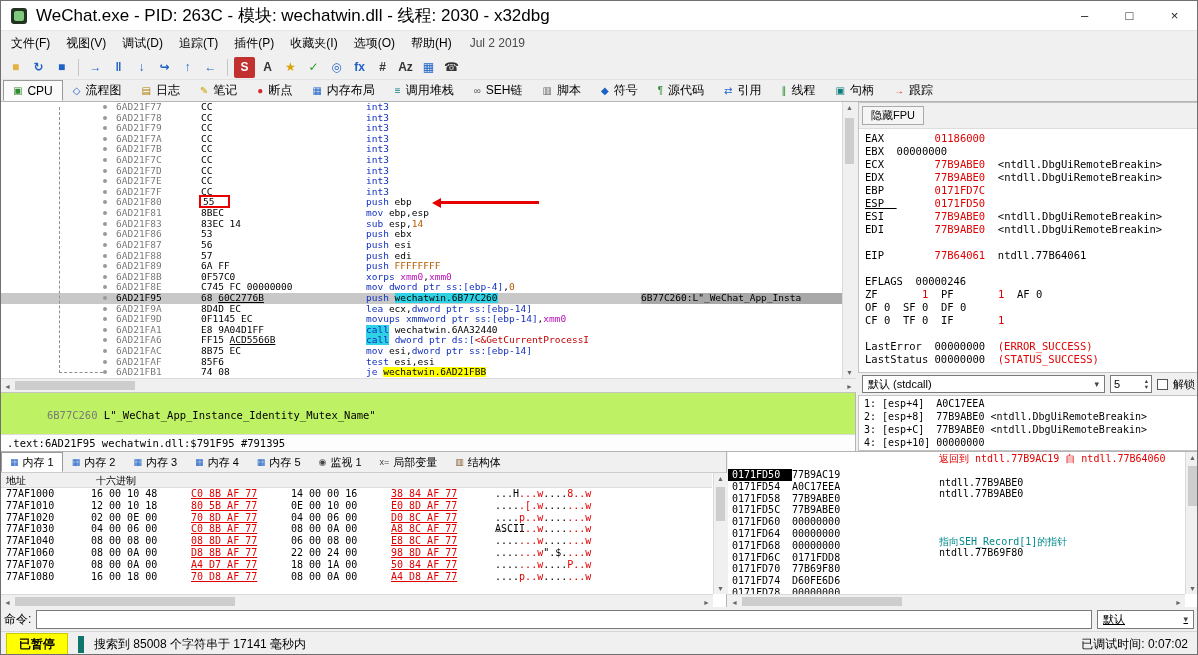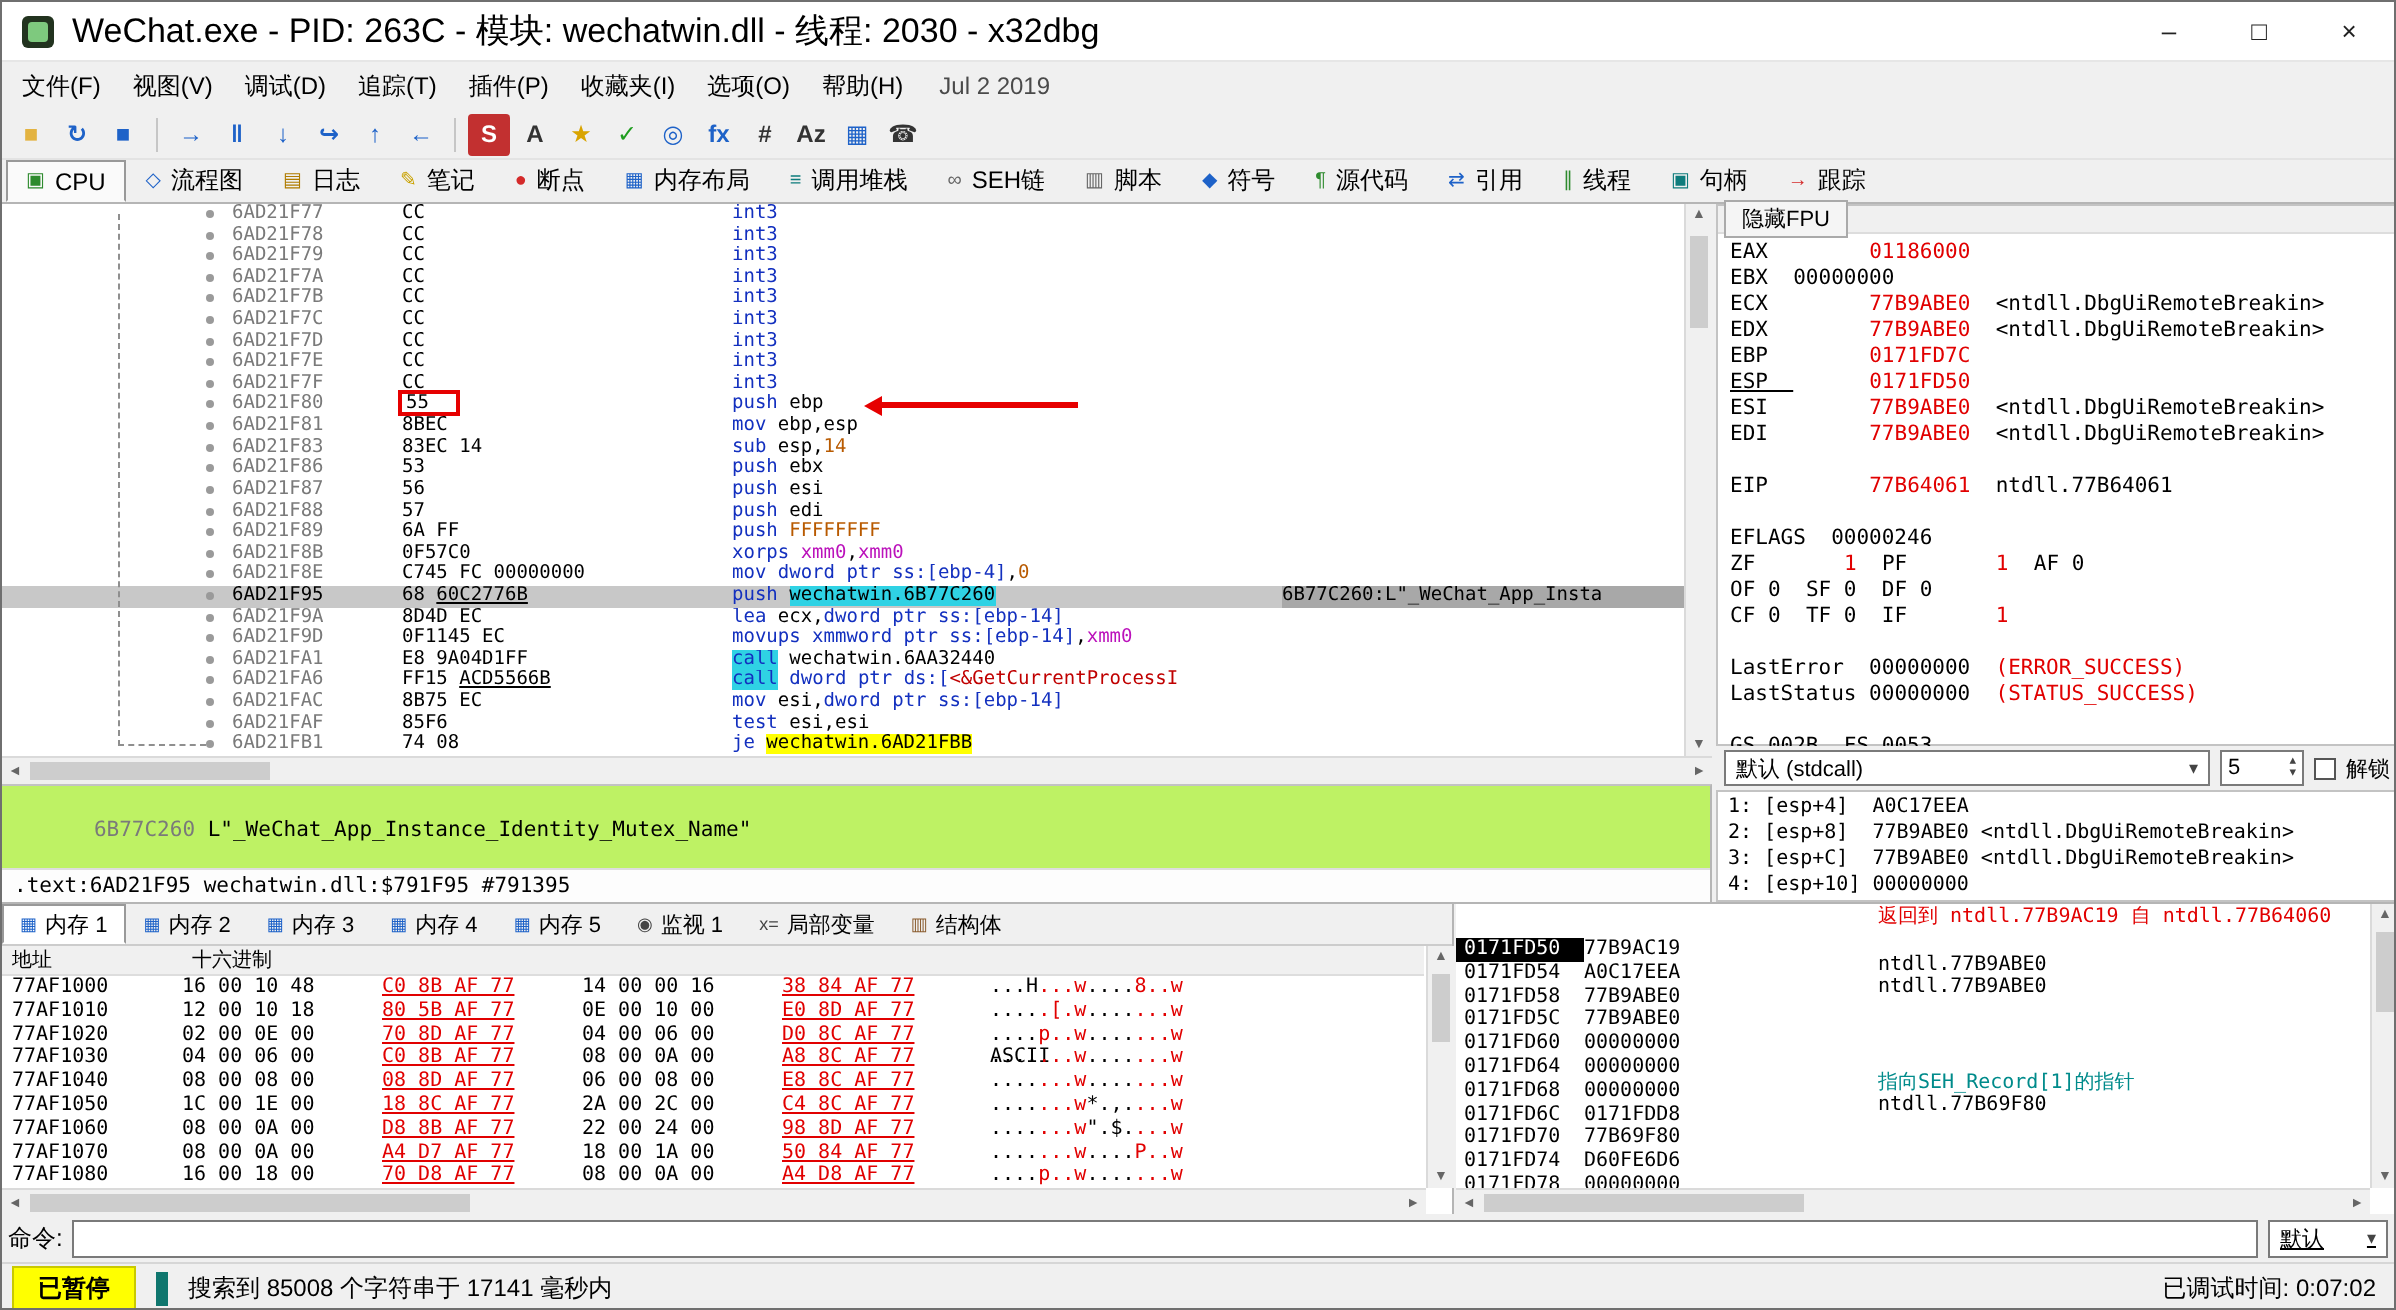--- a/index.html
+++ b/index.html
@@ -63,21 +63,21 @@
   .thumb-v{position:absolute;left:2px;right:2px;background:#cdcdcd;display:block;}
   .hscroll{position:absolute;background:#f0f0f0;border-top:1px solid #dadada;}
   .hscroll::before{content:"◄";position:absolute;left:3px;top:50%;transform:translateY(-50%);font-size:7px;color:#666;}
   .hscroll::after{content:"►";position:absolute;right:3px;top:50%;transform:translateY(-50%);font-size:7px;color:#666;}
   .thumb-h{position:absolute;top:2px;bottom:2px;background:#cdcdcd;display:block;}
   .dis-vs{top:0;left:841px;width:14px;height:276px;}
   .dis-hs{top:276px;left:0;width:855px;height:14px;}
 
   
   .regs{position:absolute;top:101px;left:857px;width:341px;height:271px;background:#fff;border:1px solid #c3c3c3;}
-  .fpu-row{height:14px;background:#f0f0f0;border-bottom:1px solid #ddd;display:flex;align-items:center;padding-left:3px;}
+  .fpu-row{height:26px;background:#f0f0f0;border-bottom:1px solid #ddd;display:flex;align-items:center;padding-left:3px;}
   .fpu-btn{border:1px solid #aaa;background:#f5f5f5;padding:1px 8px;font-size:11px;}
   #reg-rows{padding:3px 6px;font-family:"DejaVu Sans Mono",monospace;font-size:10.5px;}
   .reg-row{height:13px;line-height:13px;white-space:pre;}
   .rv-red{color:#e10000;margin-left:38px;}
   .rc-red{color:#e10000;}
   .rc-blk{color:#000;}
   .ul{text-decoration:underline;}
   .conv-row{position:absolute;top:372px;left:857px;width:341px;height:22px;background:#f0f0f0;display:flex;align-items:center;gap:5px;padding:0 4px;}
   .combo{background:#fff;border:1px solid #7a7a7a;height:18px;display:flex;align-items:center;justify-content:space-between;padding:0 5px;font-size:11px;flex:1;white-space:nowrap;}
   .carrow{color:#444;font-size:9px;margin-left:6px;}
@@ -124,21 +124,21 @@
   .sv{display:inline-block;width:80px;margin-top:16px;}
   .sc{position:absolute;left:211px;top:0;}
   .sc.red{color:#e10000;}
   .sc.teal{color:#008b8b;}
   .stack-vs{top:0;left:457px;width:14px;height:142px;}
   .stack-hs{top:142px;left:0;width:457px;height:14px;}
 
   
   .cmdrow{position:absolute;top:606px;left:0;right:0;height:24px;display:flex;align-items:center;gap:5px;padding:0 3px;background:#f0f0f0;}
   .cmd-input{flex:1;height:19px;border:1px solid #7a7a7a;background:#fff;font-size:11px;padding:0 4px;outline:none;font-family:"DejaVu Sans Mono",monospace;}
-  .cmd-combo{flex:none;width:60px;height:19px;text-decoration:underline;}
+  .cmd-combo{flex:none;width:97px;height:19px;text-decoration:underline;}
   .statusbar{position:absolute;top:630px;left:0;right:0;height:25px;display:flex;align-items:center;gap:10px;padding:0 5px;background:#f0f0f0;border-top:1px solid #d6d6d6;font-size:12px;}
   .paused{background:#ffff00;border:1px solid #c9c900;padding:2px 12px;font-weight:bold;flex:none;}
   .status-msg{flex:1;border-left:6px solid #0f766e;padding-left:10px;white-space:nowrap;overflow:hidden;}
   .status-right{margin-left:auto;white-space:nowrap;padding-right:4px;}
 </style>
 </head>
 <body>
 
 <div class="app">
 
@@ -384,21 +384,20 @@
         <span class="dh-addr">地址</span>
         <span class="dh-hex">十六进制</span>
         <span class="dh-ascii">ASCII</span>
       </div>
       <div class="dump-body" id="dump-rows">
           <div class="dump-row"><span class="da">77AF1000</span><span class="dg">16 00 10 48</span><span class="dg red">C0 8B AF 77</span><span class="dg">14 00 00 16</span><span class="dg red">38 84 AF 77</span><span class="dasc"><span>...H</span><span class="red">...w</span><span>....</span><span class="red">8..w</span></span></div>
           <div class="dump-row"><span class="da">77AF1010</span><span class="dg">12 00 10 18</span><span class="dg red">80 5B AF 77</span><span class="dg">0E 00 10 00</span><span class="dg red">E0 8D AF 77</span><span class="dasc"><span>....</span><span class="red">.[.w</span><span>....</span><span class="red">...w</span></span></div>
           <div class="dump-row"><span class="da">77AF1020</span><span class="dg">02 00 0E 00</span><span class="dg red">70 8D AF 77</span><span class="dg">04 00 06 00</span><span class="dg red">D0 8C AF 77</span><span class="dasc"><span>....</span><span class="red">p..w</span><span>....</span><span class="red">...w</span></span></div>
           <div class="dump-row"><span class="da">77AF1030</span><span class="dg">04 00 06 00</span><span class="dg red">C0 8B AF 77</span><span class="dg">08 00 0A 00</span><span class="dg red">A8 8C AF 77</span><span class="dasc"><span>....</span><span class="red">...w</span><span>....</span><span class="red">...w</span></span></div>
           <div class="dump-row"><span class="da">77AF1040</span><span class="dg">08 00 08 00</span><span class="dg red">08 8D AF 77</span><span class="dg">06 00 08 00</span><span class="dg red">E8 8C AF 77</span><span class="dasc"><span>....</span><span class="red">...w</span><span>....</span><span class="red">...w</span></span></div>
-          <div class="dump-row"><span class="da">77AF1050</span><span class="dg">1C 00 1E 00</span><span class="dg red">18 8C AF 77</span><span class="dg">2A 00 2C 00</span><span class="dg red">C4 8C AF 77</span><span class="dasc"><span>....</span><span class="red">...w</span><span>*.,.</span><span class="red">...w</span></span></div>
           <div class="dump-row"><span class="da">77AF1060</span><span class="dg">08 00 0A 00</span><span class="dg red">D8 8B AF 77</span><span class="dg">22 00 24 00</span><span class="dg red">98 8D AF 77</span><span class="dasc"><span>....</span><span class="red">...w</span><span>".$.</span><span class="red">...w</span></span></div>
           <div class="dump-row"><span class="da">77AF1070</span><span class="dg">08 00 0A 00</span><span class="dg red">A4 D7 AF 77</span><span class="dg">18 00 1A 00</span><span class="dg red">50 84 AF 77</span><span class="dasc"><span>....</span><span class="red">...w</span><span>....</span><span class="red">P..w</span></span></div>
           <div class="dump-row"><span class="da">77AF1080</span><span class="dg">16 00 18 00</span><span class="dg red">70 D8 AF 77</span><span class="dg">08 00 0A 00</span><span class="dg red">A4 D8 AF 77</span><span class="dasc"><span>....</span><span class="red">p..w</span><span>....</span><span class="red">...w</span></span></div>
         </div>
       <div class="vscroll dump-vs">
           <i class="thumb-v" style="top:14px;height:34px;"></i>
         </div>
       <div class="hscroll dump-hs">
           <i class="thumb-h" style="left:14px;width:220px;"></i>
         </div>

